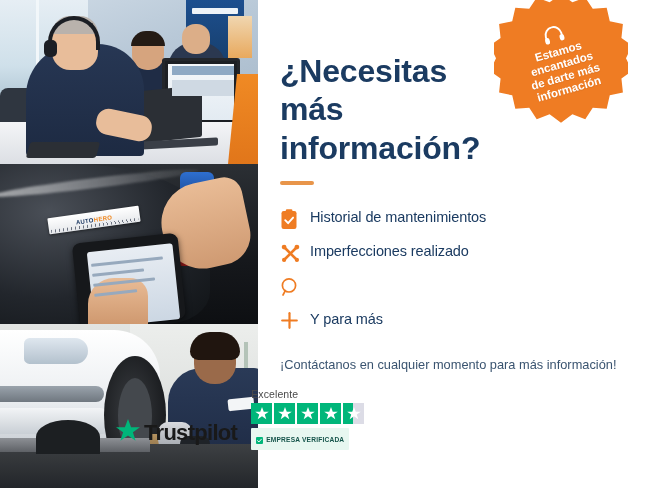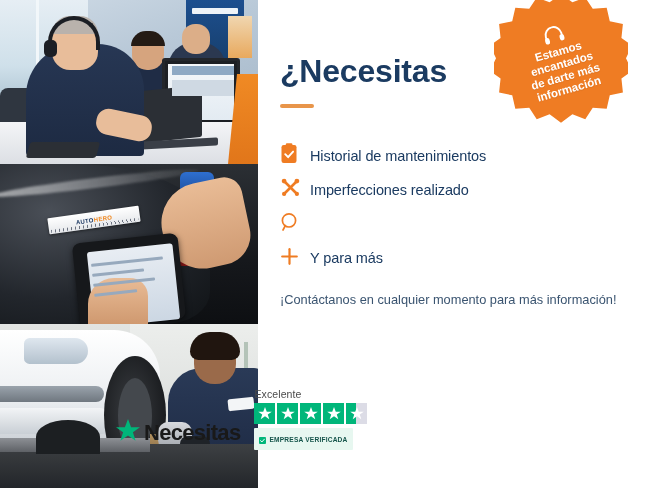--- a/index.html
+++ b/index.html
@@ -378,39 +378,39 @@
     text-shadow: 0 1px 1px rgba(0,0,0,.08);
   }
 
   
   .features {
     margin-top: 24px;
     list-style: none;
   }
   .feature {
     display: flex;
-    align-items: flex-end;
+    align-items: flex-start;
     height: 32px;
     margin-bottom: 2px;
   }
   .feature-icon {
     width: 30px; flex: 0 0 30px;
     display: flex; align-items: center; justify-content: flex-start;
     line-height: 0;
   }
   .feature-label {
     color: #1b3b61;
     font-size: 14.5px;
     font-weight: 500;
     letter-spacing: -0.1px;
   }
 
   
   .contact {
-    margin-top: 24px;
+    margin-top: 12px;
     color: #3a5470;
     font-size: 12.8px;
     line-height: 1.62;
     max-width: 360px;
   }
 
   
   .trustpilot {
     position: absolute;
     left: 116px; bottom: 38px;
@@ -558,20 +558,21 @@
           <div>Estamos</div>
           <div>encantados</div>
           <div>de darte más</div>
           <div>información</div>
         </div>
       </div>
     </div>
 
     <h1 class="heading">
       <span>¿Necesitas</span><br>
+      <span>más información?</span>
     </h1>
     <div class="heading-rule"></div>
 
     <ul class="features">
 
       <li class="feature">
         <span class="feature-icon">
           <svg width="19" height="21" viewBox="0 0 19 21">
             <rect x="1.5" y="2" width="15" height="18" rx="2.2" fill="#ef7c23"></rect>
             <rect x="5.8" y="0.2" width="6.6" height="3.6" rx="1.2" fill="#ef7c23"></rect>
@@ -628,21 +629,21 @@
   </div>
 
   <div class="trustpilot">
 
     <div class="tp-logo">
       <span>
         <svg width="24" height="23" viewBox="0 0 24 23">
           <path d="M12 0l3.1 8.2H24l-7.1 5.1 2.7 8.4L12 16.5 4.4 21.7l2.7-8.4L0 8.2h8.9z" fill="#00b67a"></path>
         </svg>
       </span>
-      <span class="tp-wordmark">Necesitas</span>
+      <span class="tp-wordmark">Trustpilot</span>
     </div>
 
     <div class="tp-rating">
       <span class="tp-excelente">Excelente</span>
 
       <div class="tp-stars">
         <span class="tp-star">
           <svg width="14" height="13" viewBox="0 0 24 23">
               <path d="M12 0l3.1 8.2H24l-7.1 5.1 2.7 8.4L12 16.5 4.4 21.7l2.7-8.4L0 8.2h8.9z" fill="#ffffff"></path>
             </svg>

